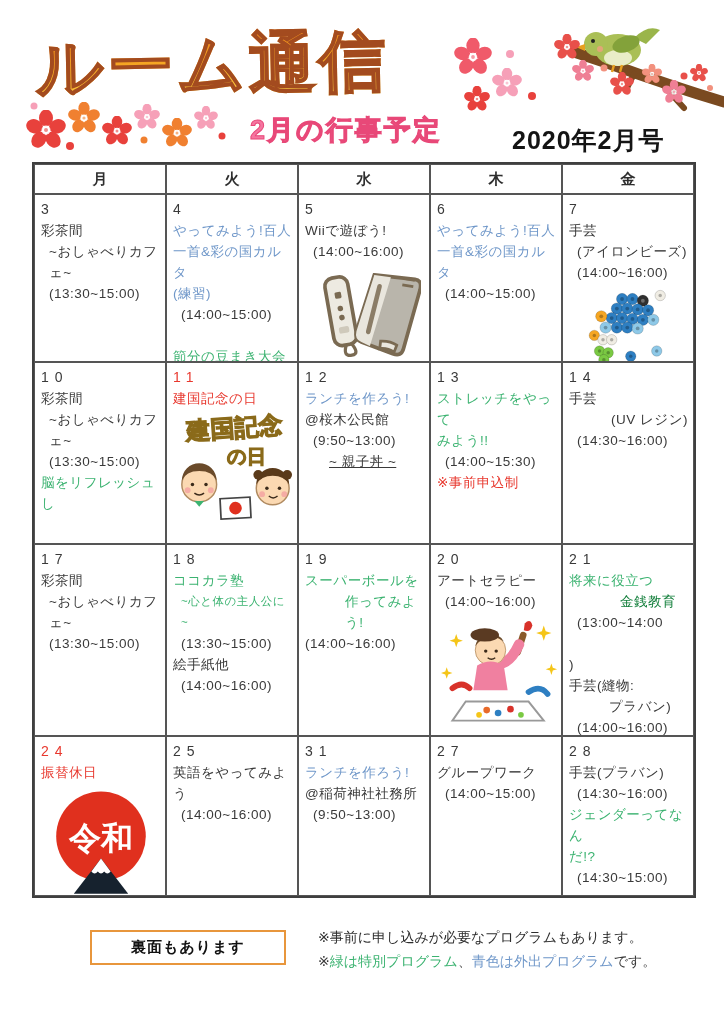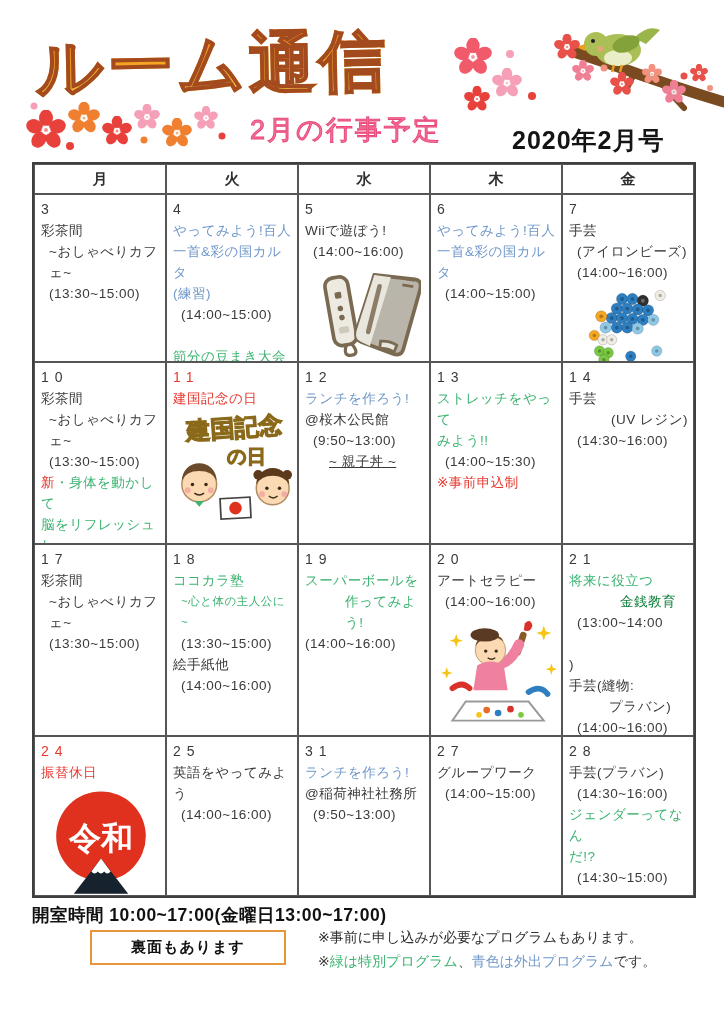--- a/index.html
+++ b/index.html
@@ -15,21 +15,21 @@
     position:absolute; left:36px; top:20px;
     font-size:66px; font-weight:800; letter-spacing:4px;
     background:linear-gradient(178deg,#ef7d1a 10%,#f5a623 45%,#ffd84d 90%);
     -webkit-background-clip:text; background-clip:text; color:transparent;
     -webkit-text-stroke:2px #a34b1f;
     transform:rotate(-1.2deg);
     white-space:nowrap;
   }
   .subtitle {
     position:absolute; left:250px; top:112px;
-    font-size:27px; font-weight:400; letter-spacing:2px;
+    font-size:27px; font-weight:700; letter-spacing:2px;
     color:#f575a0; -webkit-text-stroke:1px #e84878;
     white-space:nowrap;
   }
   .issue {
     position:absolute; left:512px; top:124px;
     font-size:25px; font-weight:800; letter-spacing:1px; color:#141414;
     white-space:nowrap;
   }
   .flowers-left { position:absolute; left:26px; top:102px; }
   .flowers-mid  { position:absolute; left:452px; top:32px; }
@@ -257,21 +257,20 @@
               <circle cx="92" cy="76" r="2"></circle>
     </g>
   </svg>
 </div>
       </div>
       <div class="cell">
         <div class="daynum" style="color: rgb(58, 58, 58);">10</div>
         <div class="line"><span style="color: rgb(58, 58, 58);">彩茶間</span></div>
         <div class="line" style="padding-left: 8px;"><span style="color: rgb(58, 58, 58);">~おしゃべりカフェ~</span></div>
         <div class="line" style="padding-left: 8px;"><span style="color: rgb(58, 58, 58);">(13:30~15:00)</span></div>
-        <div class="line"><span style="color: rgb(232, 56, 46);">新</span><span style="color: rgb(60, 179, 113);">・身体を動かして</span></div>
         <div class="line"><span style="color: rgb(60, 179, 113);">脳をリフレッシュし</span></div>
       </div>
       <div class="cell">
         <div class="daynum" style="color: rgb(232, 56, 46);">11</div>
         <div class="line"><span style="color: rgb(232, 56, 46);">建国記念の日</span></div>
         <div class="illwrap">
   <svg width="124" height="116" viewBox="0 0 128 120">
     <text x="64" y="26" text-anchor="middle" font-size="25" font-weight="bold" fill="#e8c428" stroke="#8a6a1a" stroke-width="1.2" transform="rotate(-4 64 26)" font-family="'Liberation Sans',sans-serif">建国記念</text>
     <text x="76" y="54" text-anchor="middle" font-size="20" font-weight="bold" fill="#e8c428" stroke="#8a6a1a" stroke-width="1.1" font-family="'Liberation Sans',sans-serif">の日</text>
 
@@ -426,20 +425,19 @@
       <div class="cell">
         <div class="daynum" style="color: rgb(58, 58, 58);">28</div>
         <div class="line"><span style="color: rgb(58, 58, 58);">手芸(プラバン)</span></div>
         <div class="line" style="padding-left: 8px;"><span style="color: rgb(58, 58, 58);">(14:30~16:00)</span></div>
         <div class="line"><span style="color: rgb(60, 179, 113);">ジェンダーってなん</span></div>
         <div class="line"><span style="color: rgb(60, 179, 113);">だ!?</span></div>
         <div class="line" style="padding-left: 8px;"><span style="color: rgb(58, 58, 58);">(14:30~15:00)</span></div>
       </div>
     </div>
 
-  <div class="hours">開室時間  10:00~17:00(金曜日13:00~17:00)</div>
   <div class="backbox">
     <span>裏面もあります</span>
   </div>
   <div class="note1">※事前に申し込みが必要なプログラムもあります。</div>
   <div class="note2"><span style="color: rgb(58, 58, 58);">※</span><span style="color: rgb(60, 179, 113);">緑は特別プログラム</span><span style="color: rgb(58, 58, 58);">、</span><span style="color: rgb(111, 151, 201);">青色は外出プログラム</span><span style="color: rgb(58, 58, 58);">です。</span></div>
 
 </div>
 
 </body></html>

